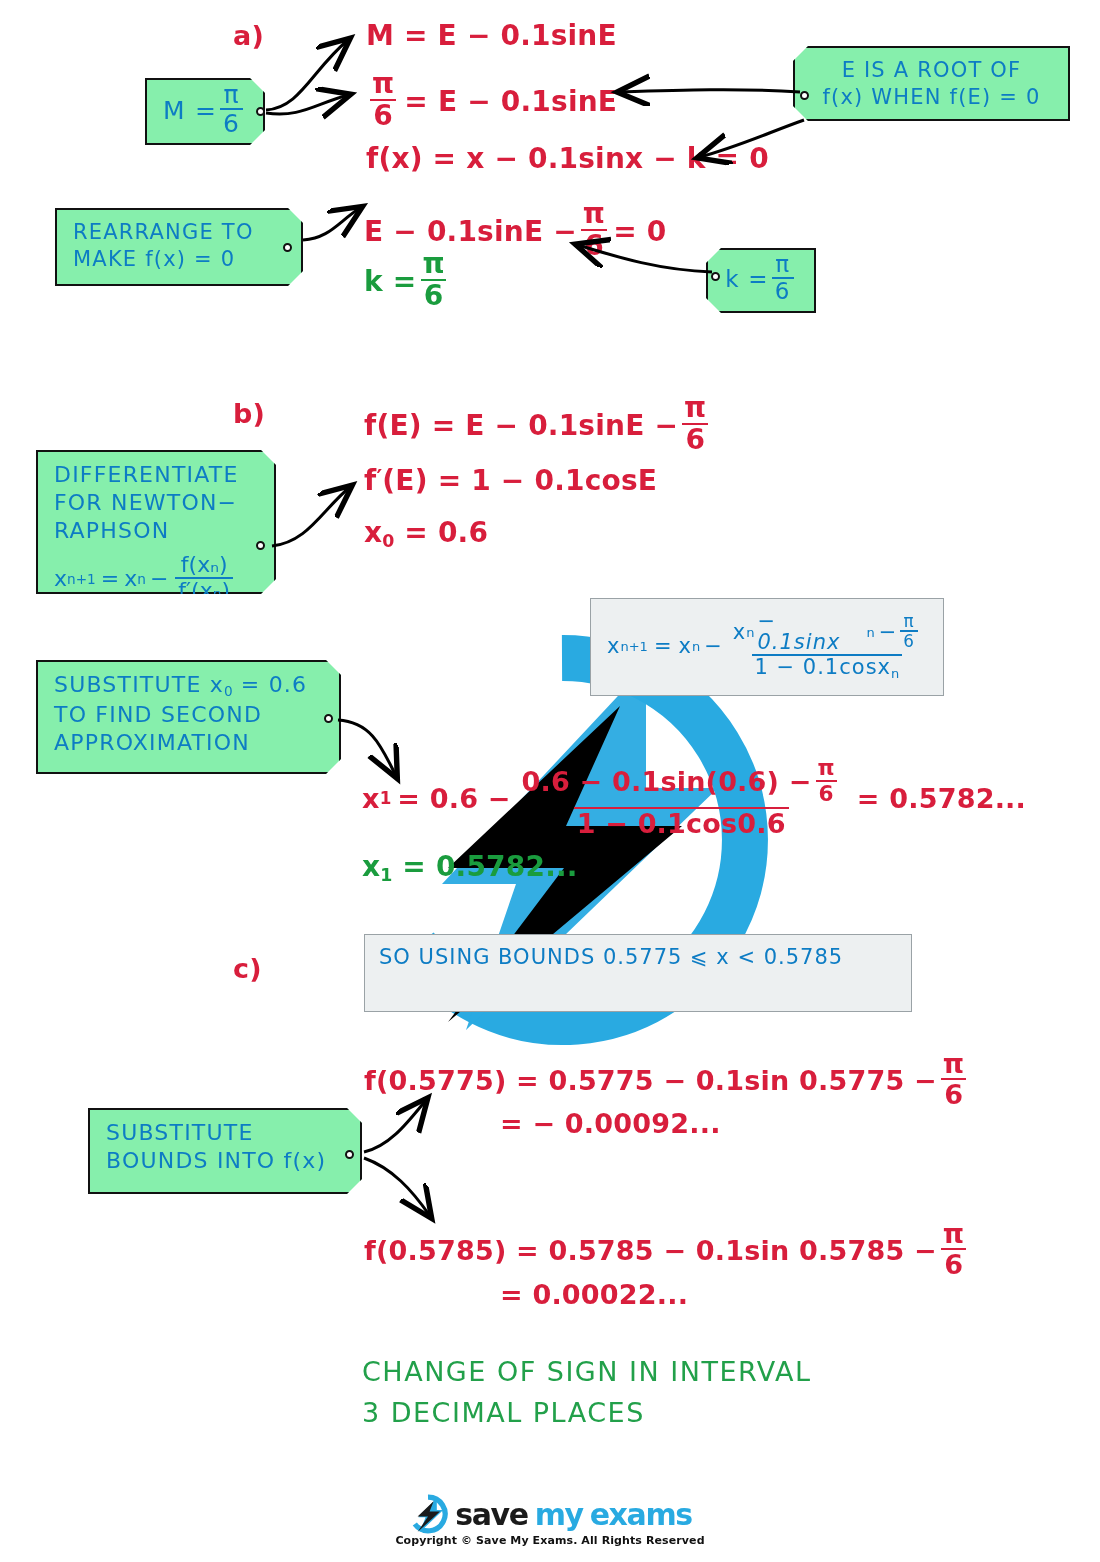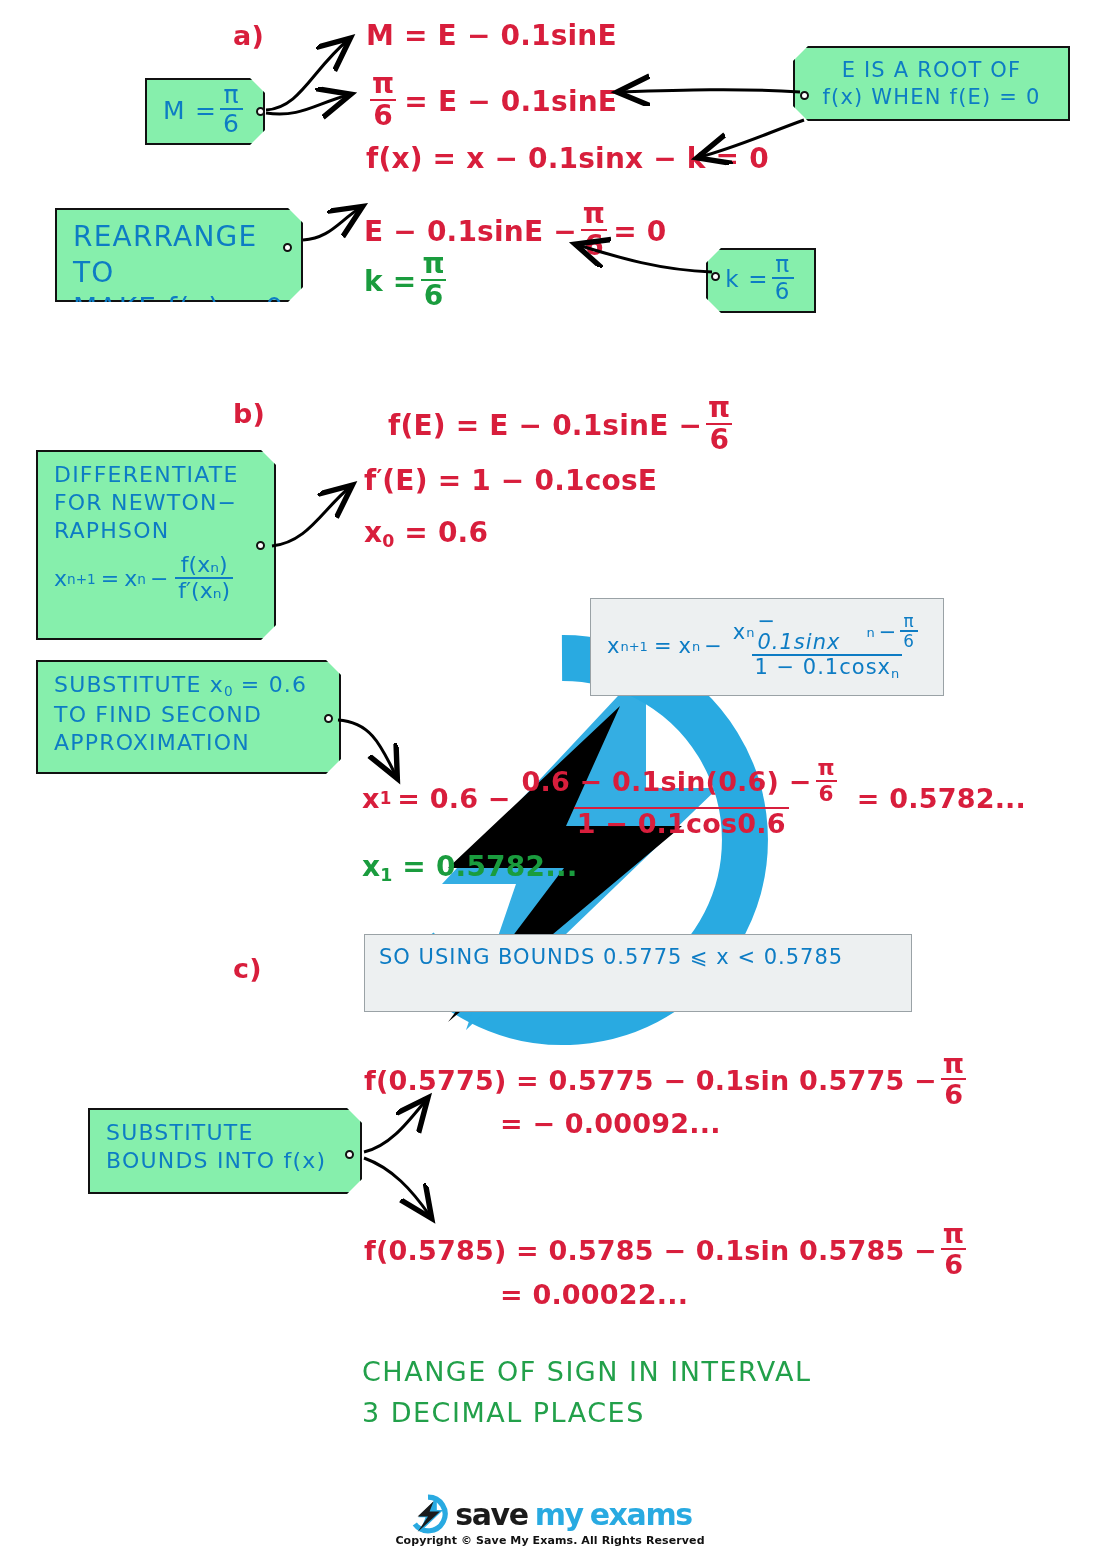--- a/index.html
+++ b/index.html
@@ -169,21 +169,21 @@
 </div>
 
 <div class="abs hw red" style="left:366px; top:144px; font-size:28px; font-weight:bold;">f(x) = x − 0.1sinx − k = 0</div>
 
 <div class="tag notch-l" style="left:793px; top:46px; width:277px; height:75px; font-size:21px; text-align:center;">
   <div>E  IS  A  ROOT  OF</div>
   <div>f(x)  WHEN   f(E) = 0</div>
 </div>
 <div class="tag-hole" style="left:800px; top:91px;"></div>
 
-<div class="tag notch-r" style="left:55px; top:208px; width:248px; height:94px; font-size:28px;">
+<div class="tag notch-r" style="left:55px; top:208px; width:248px; height:78px; font-size:21px;">
   <div>REARRANGE   TO</div>
   <div>MAKE   f(x) = 0</div>
 </div>
 <div class="tag-hole" style="left:283px; top:243px;"></div>
 
 <div class="abs hw red" style="left:364px; top:202px; font-size:28px; font-weight:bold; display:flex; align-items:center;">
   <span>E − 0.1sinE −</span>
   <span class="frac">
     <span class="num">π</span>
     <span class="den">6</span>
@@ -203,38 +203,38 @@
   <span>k =</span>
   <span class="frac">
     <span class="num">π</span>
     <span class="den">6</span>
   </span>
 </div>
 <div class="tag-hole" style="left:711px; top:272px;"></div>
 
 <div class="abs hw red" style="left:233px; top:400px; font-size:27px; font-weight:bold;">b)</div>
 
-<div class="abs hw red" style="left:364px; top:396px; font-size:28px; font-weight:bold; display:flex; align-items:center;margin-left:24px;">
+<div class="abs hw red" style="left:364px; top:396px; font-size:28px; font-weight:bold; display:flex; align-items:center;">
   <span>f(E) = E − 0.1sinE −</span>
   <span class="frac">
     <span class="num">π</span>
     <span class="den">6</span>
   </span>
 </div>
 
 <div class="abs hw red" style="left:364px; top:466px; font-size:28px; font-weight:bold;">
   <span>f</span><span class="prime">′</span><span>(E) = 1 − 0.1cosE</span>
 </div>
 
 <div class="abs hw red" style="left:364px; top:518px; font-size:28px; font-weight:bold;">
   <span>x</span><span class="sub">0</span>
   <span>= 0.6</span>
 </div>
 
-<div class="tag notch-r" style="left:36px; top:450px; width:240px; height:190px; font-size:22px;">
+<div class="tag notch-r" style="left:36px; top:450px; width:240px; height:144px; font-size:22px;">
   <div>DIFFERENTIATE</div>
   <div>FOR  NEWTON−</div>
   <div>RAPHSON</div>
   <div style="display:flex; align-items:center; font-size:22px; margin-top:10px; letter-spacing:0;">
     <span>x</span>
       <span class="sub">n+1</span>
     <span style="margin:0 5px;">=</span>
     <span>x</span>
       <span class="sub">n</span>
     <span style="margin:0 4px;">−</span>

